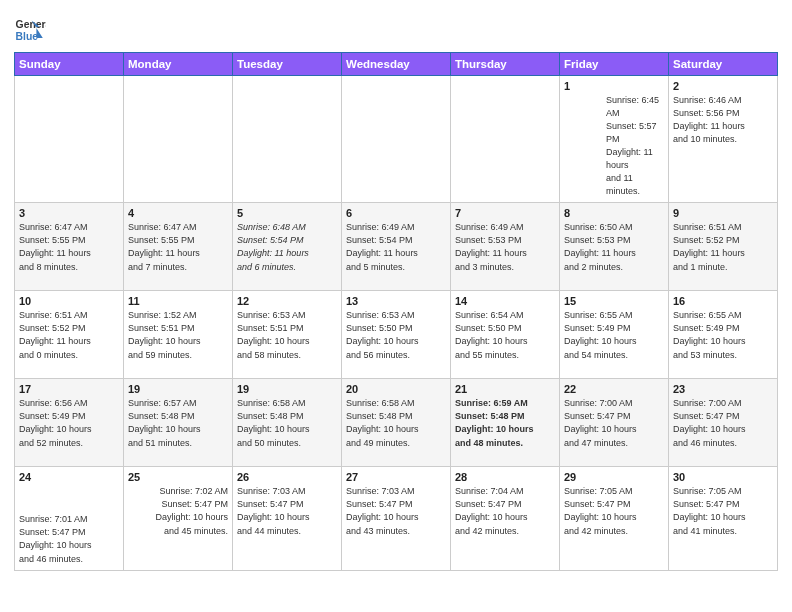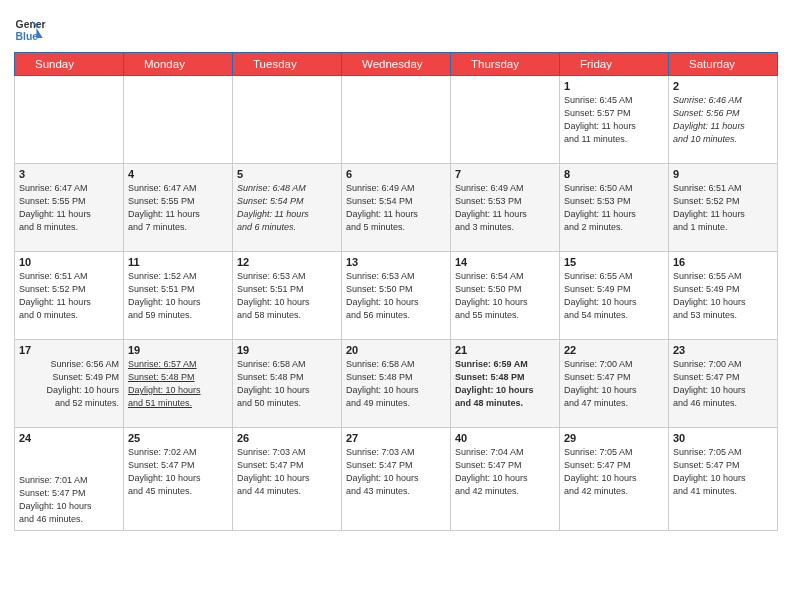--- a/index.html
+++ b/index.html
@@ -43,25 +43,25 @@
       font-size: 14px;
       color: #444;
       margin-top: 2px;
     }
     table {
       width: 100%;
       border-collapse: collapse;
       table-layout: fixed;
     }
     thead tr th {
-      background-color: #ef4444;
+      background-color: #8b5cf6;
       color: #fff;
       font-size: 11.5px;
-      font-weight: normal;
-      padding: 5px 20px;
+      font-weight: bold;
+      padding: 5px 4px;
       text-align: left;
       border: 1px solid #2a6aaf;
     }
     tbody tr td {
       border: 1px solid #ccc;
       vertical-align: top;
       padding: 4px 4px 4px 4px;
       font-size: 9.5px;
       color: #222;
       height: 88px;
@@ -117,28 +117,28 @@
     </thead>
     <tbody id="calendar-body">
         <tr>
           <td class="empty-cell"></td>
           <td class="empty-cell"></td>
           <td class="empty-cell"></td>
           <td class="empty-cell"></td>
           <td class="empty-cell"></td>
           <td>
             <div class="day-num">1</div>
-            <div class="day-info" style="white-space: pre-line;">Sunrise: 6:45 AM
+            <div class="day-info" style="white-space: pre-line; margin-left: 42px;">Sunrise: 6:45 AM
 Sunset: 5:57 PM
 Daylight: 11 hours
 and 11 minutes.</div>
           </td>
           <td>
             <div class="day-num">2</div>
-            <div class="day-info" style="white-space: pre-line; font-style: italic;">Sunrise: 6:46 AM
+            <div class="day-info" style="white-space: pre-line;">Sunrise: 6:46 AM
 Sunset: 5:56 PM
 Daylight: 11 hours
 and 10 minutes.</div>
           </td>
         </tr>
         <tr>
           <td>
             <div class="day-num">3</div>
             <div class="day-info" style="white-space: pre-line;">Sunrise: 6:47 AM
 Sunset: 5:55 PM
@@ -235,28 +235,28 @@
             <div class="day-num">16</div>
             <div class="day-info" style="white-space: pre-line;">Sunrise: 6:55 AM
 Sunset: 5:49 PM
 Daylight: 10 hours
 and 53 minutes.</div>
           </td>
         </tr>
         <tr>
           <td>
             <div class="day-num">17</div>
-            <div class="day-info" style="white-space: pre-line; text-align: right;">Sunrise: 6:56 AM
+            <div class="day-info" style="white-space: pre-line;">Sunrise: 6:56 AM
 Sunset: 5:49 PM
 Daylight: 10 hours
 and 52 minutes.</div>
           </td>
           <td>
             <div class="day-num">19</div>
-            <div class="day-info" style="white-space: pre-line; text-decoration: underline;">Sunrise: 6:57 AM
+            <div class="day-info" style="white-space: pre-line;">Sunrise: 6:57 AM
 Sunset: 5:48 PM
 Daylight: 10 hours
 and 51 minutes.</div>
           </td>
           <td>
             <div class="day-num">19</div>
             <div class="day-info" style="white-space: pre-line;">Sunrise: 6:58 AM
 Sunset: 5:48 PM
 Daylight: 10 hours
 and 50 minutes.</div>
@@ -293,41 +293,41 @@
         <tr>
           <td>
             <div class="day-num">24</div>
             <div class="day-info" style="white-space: pre-line; margin-top: 30px;">Sunrise: 7:01 AM
 Sunset: 5:47 PM
 Daylight: 10 hours
 and 46 minutes.</div>
           </td>
           <td>
             <div class="day-num">25</div>
-            <div class="day-info" style="white-space: pre-line;">Sunrise: 7:02 AM
+            <div class="day-info" style="white-space: pre-line; text-align: right;">Sunrise: 7:02 AM
 Sunset: 5:47 PM
 Daylight: 10 hours
 and 45 minutes.</div>
           </td>
           <td>
             <div class="day-num">26</div>
             <div class="day-info" style="white-space: pre-line;">Sunrise: 7:03 AM
 Sunset: 5:47 PM
 Daylight: 10 hours
 and 44 minutes.</div>
           </td>
           <td>
             <div class="day-num">27</div>
             <div class="day-info" style="white-space: pre-line;">Sunrise: 7:03 AM
 Sunset: 5:47 PM
 Daylight: 10 hours
 and 43 minutes.</div>
           </td>
           <td>
-            <div class="day-num">40</div>
+            <div class="day-num">28</div>
             <div class="day-info" style="white-space: pre-line;">Sunrise: 7:04 AM
 Sunset: 5:47 PM
 Daylight: 10 hours
 and 42 minutes.</div>
           </td>
           <td>
             <div class="day-num">29</div>
             <div class="day-info" style="white-space: pre-line;">Sunrise: 7:05 AM
 Sunset: 5:47 PM
 Daylight: 10 hours

